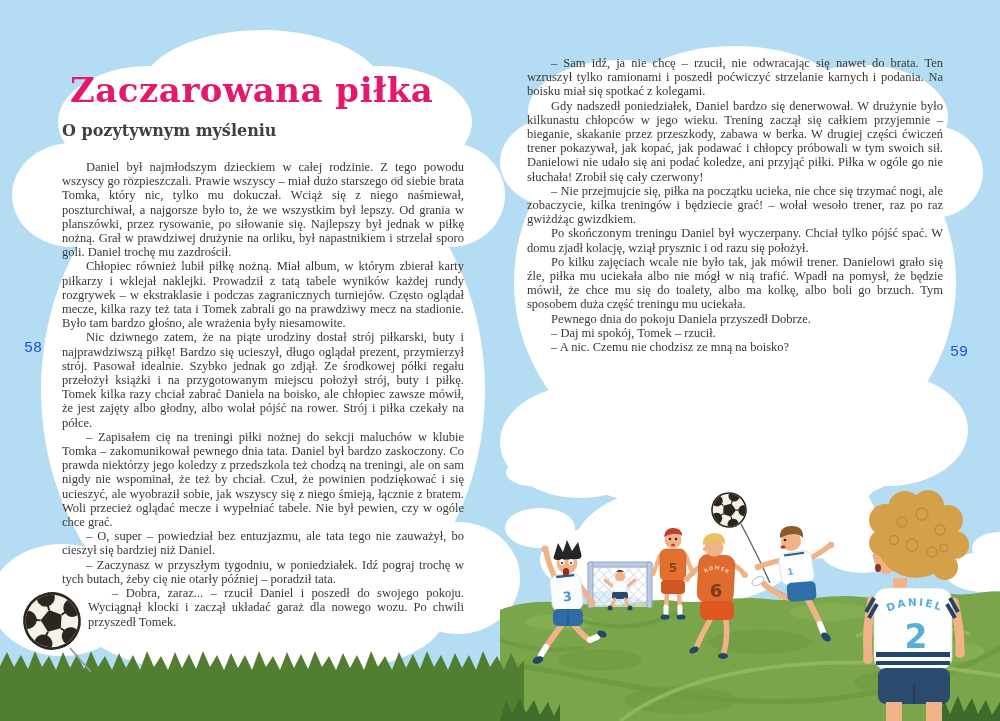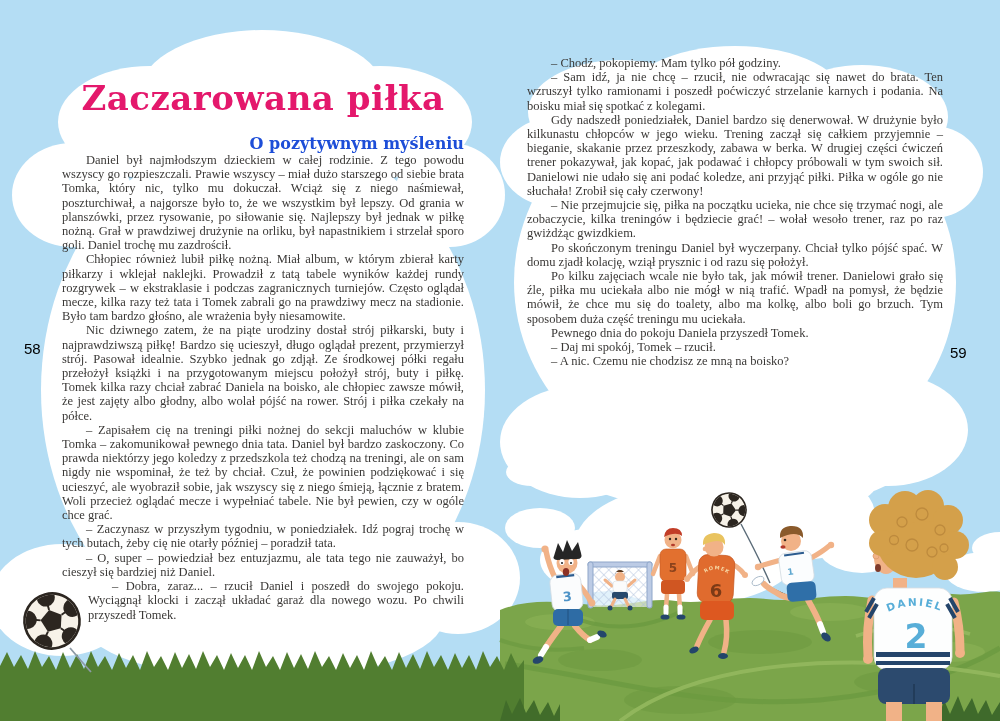--- a/index.html
+++ b/index.html
@@ -5,37 +5,37 @@
   html,body{margin:0;padding:0;}
   body{background:#888;}
   .spread{
     position:relative;width:1000px;height:721px;overflow:hidden;
     background:#b4ddf4;font-family:"Liberation Serif",serif;
   }
   svg.scene{position:absolute;left:0;top:0;}
   .text-left{position:absolute;left:62px;top:62px;width:402px;z-index:5;}
   .story-title{
     font-family:"DejaVu Serif",serif;font-weight:bold;font-size:34px;
-    color:#e4186c;text-align:center;margin:16px;letter-spacing:.5px;
+    color:#e4186c;margin:8px;letter-spacing:.5px;
   }
   .story-subtitle{
     font-family:"DejaVu Serif",serif;font-weight:bold;font-size:16px;
-    color:#1d4ed8;text-align:right;margin:11px 0 0 0;
-  }
-  .body-copy{font-size:12.5px;line-height:14.2px;color:#3a3836;text-align:justify;}
+    color:#404040;text-align:left;margin:11px 0 0 0;
+  }
+  .body-copy{margin-top:20px;font-size:12.5px;line-height:14.2px;color:#3a3836;text-align:justify;}
   .body-copy p{margin:0;text-indent:24px;hyphens:auto;}
   .body-copy p.shift{margin-left:26px;}
   .text-right{
     position:absolute;left:527px;top:56px;width:416px;z-index:5;
     font-size:12.5px;line-height:14.2px;color:#3a3836;text-align:justify;
   }
   .text-right p{margin:0;text-indent:24px;hyphens:auto;}
   .pagenum{
-    position:absolute;z-index:6;font-family:Liberation Sans, sans-serif;
-    font-size:15px;color:#000000;text-align:right;
+    position:absolute;z-index:6;font-family:Liberation Mono, monospace;
+    font-size:15px;color:#1d4ed8;text-align:right;
   }
   .pn-left{left:24px;top:340px;}
   .pn-right{left:950px;top:344px;}
   .num{font-family:"DejaVu Sans",sans-serif;font-weight:bold;text-anchor:middle;}
   .arcname{font-family:"DejaVu Sans",sans-serif;font-weight:bold;}
 </style>
 </head>
 <body>
 
 <div class="spread">
@@ -297,34 +297,33 @@
   </svg>
 
   <div class="text-left">
     <h1 class="story-title">Zaczarowana piłka</h1>
     <div class="story-subtitle">O pozytywnym myśleniu</div>
     <div class="body-copy">
       <p>Daniel był najmłodszym dzieckiem w całej rodzinie. Z tego powodu wszyscy go rozpieszczali. Prawie wszyscy – miał dużo starszego od siebie brata Tomka, który nic, tylko mu dokuczał. Wciąż się z niego naśmiewał, poszturchiwał, a najgorsze było to, że we wszystkim był lepszy. Od grania w planszówki, przez rysowanie, po siłowanie się. Najlepszy był jednak w piłkę nożną. Grał w prawdziwej drużynie na orliku, był napastnikiem i strzelał sporo goli. Daniel trochę mu zazdrościł.</p>
       <p>Chłopiec również lubił piłkę nożną. Miał album, w którym zbierał karty piłkarzy i wklejał naklejki. Prowadził z tatą tabele wyników każdej rundy rozgrywek – w ekstraklasie i podczas zagranicznych turniejów. Często oglądał mecze, kilka razy też tata i Tomek zabrali go na prawdziwy mecz na stadionie. Było tam bardzo głośno, ale wrażenia były niesamowite.</p>
       <p>Nic dziwnego zatem, że na piąte urodziny dostał strój piłkarski, buty i najprawdziwszą piłkę! Bardzo się ucieszył, długo oglądał prezent, przymierzył strój. Pasował idealnie. Szybko jednak go zdjął. Ze środkowej półki regału przełożył książki i na przygotowanym miejscu położył strój, buty i piłkę. Tomek kilka razy chciał zabrać Daniela na boisko, ale chłopiec zawsze mówił, że jest zajęty albo głodny, albo wolał pójść na rower. Strój i piłka czekały na półce.</p>
       <p>– Zapisałem cię na treningi piłki nożnej do sekcji maluchów w klubie Tomka – zakomunikował pewnego dnia tata. Daniel był bardzo zaskoczony. Co prawda niektórzy jego koledzy z przedszkola też chodzą na treningi, ale on sam nigdy nie wspominał, że też by chciał. Czuł, że powinien podziękować i się ucieszyć, ale wyobraził sobie, jak wszyscy się z niego śmieją, łącznie z bratem. Woli przecież oglądać mecze i wypełniać tabele. Nie był pewien, czy w ogóle chce grać.</p>
+      <p>– O, super – powiedział bez entuzjazmu, ale tata tego nie zauważył, bo cieszył się bardziej niż Daniel.</p>
       <p>– Zaczynasz w przyszłym tygodniu, w poniedziałek. Idź pograj trochę w tych butach, żeby cię nie otarły później – poradził tata.</p>
-      <p>– O, super – powiedział bez entuzjazmu, ale tata tego nie zauważył, bo cieszył się bardziej niż Daniel.</p>
       <p class="shift">– Dobra, zaraz... – rzucił Daniel i poszedł do swojego pokoju. Wyciągnął klocki i zaczął układać garaż dla nowego wozu. Po chwili przyszedł Tomek.</p>
     </div>
   </div>
 
   <div class="text-right">
-    <p>– Chodź, pokopiemy. Mam tylko pół godziny.</p>
     <p>– Sam idź, ja nie chcę – rzucił, nie odwracając się nawet do brata. Ten wzruszył tylko ramionami i poszedł poćwiczyć strzelanie karnych i podania. Na boisku miał się spotkać z kolegami.</p>
     <p>Gdy nadszedł poniedziałek, Daniel bardzo się denerwował. W drużynie było kilkunastu chłopców w jego wieku. Trening zaczął się całkiem przyjemnie – bieganie, skakanie przez przeszkody, zabawa w berka. W drugiej części ćwiczeń trener pokazywał, jak kopać, jak podawać i chłopcy próbowali w tym swoich sił. Danielowi nie udało się ani podać koledze, ani przyjąć piłki. Piłka w ogóle go nie słuchała! Zrobił się cały czerwony!</p>
     <p>– Nie przejmujcie się, piłka na początku ucieka, nie chce się trzymać nogi, ale zobaczycie, kilka treningów i będziecie grać! – wołał wesoło trener, raz po raz gwiżdżąc gwizdkiem.</p>
     <p>Po skończonym treningu Daniel był wyczerpany. Chciał tylko pójść spać. W domu zjadł kolację, wziął prysznic i od razu się położył.</p>
     <p>Po kilku zajęciach wcale nie było tak, jak mówił trener. Danielowi grało się źle, piłka mu uciekała albo nie mógł w nią trafić. Wpadł na pomysł, że będzie mówił, że chce mu się do toalety, albo ma kolkę, albo boli go brzuch. Tym sposobem duża część treningu mu uciekała.</p>
-    <p>Pewnego dnia do pokoju Daniela przyszedł Tomek.</p>
+    <p>Pewnego dnia do pokoju Daniela przyszedł Dobrze.</p>
     <p>– Daj mi spokój, Tomek – rzucił.</p>
     <p>– A nic. Czemu nie chodzisz ze mną na boisko?</p>
   </div>
 
   <div class="pagenum pn-left">58</div>
   <div class="pagenum pn-right">59</div>
 
 </div>
 
 </body></html>

